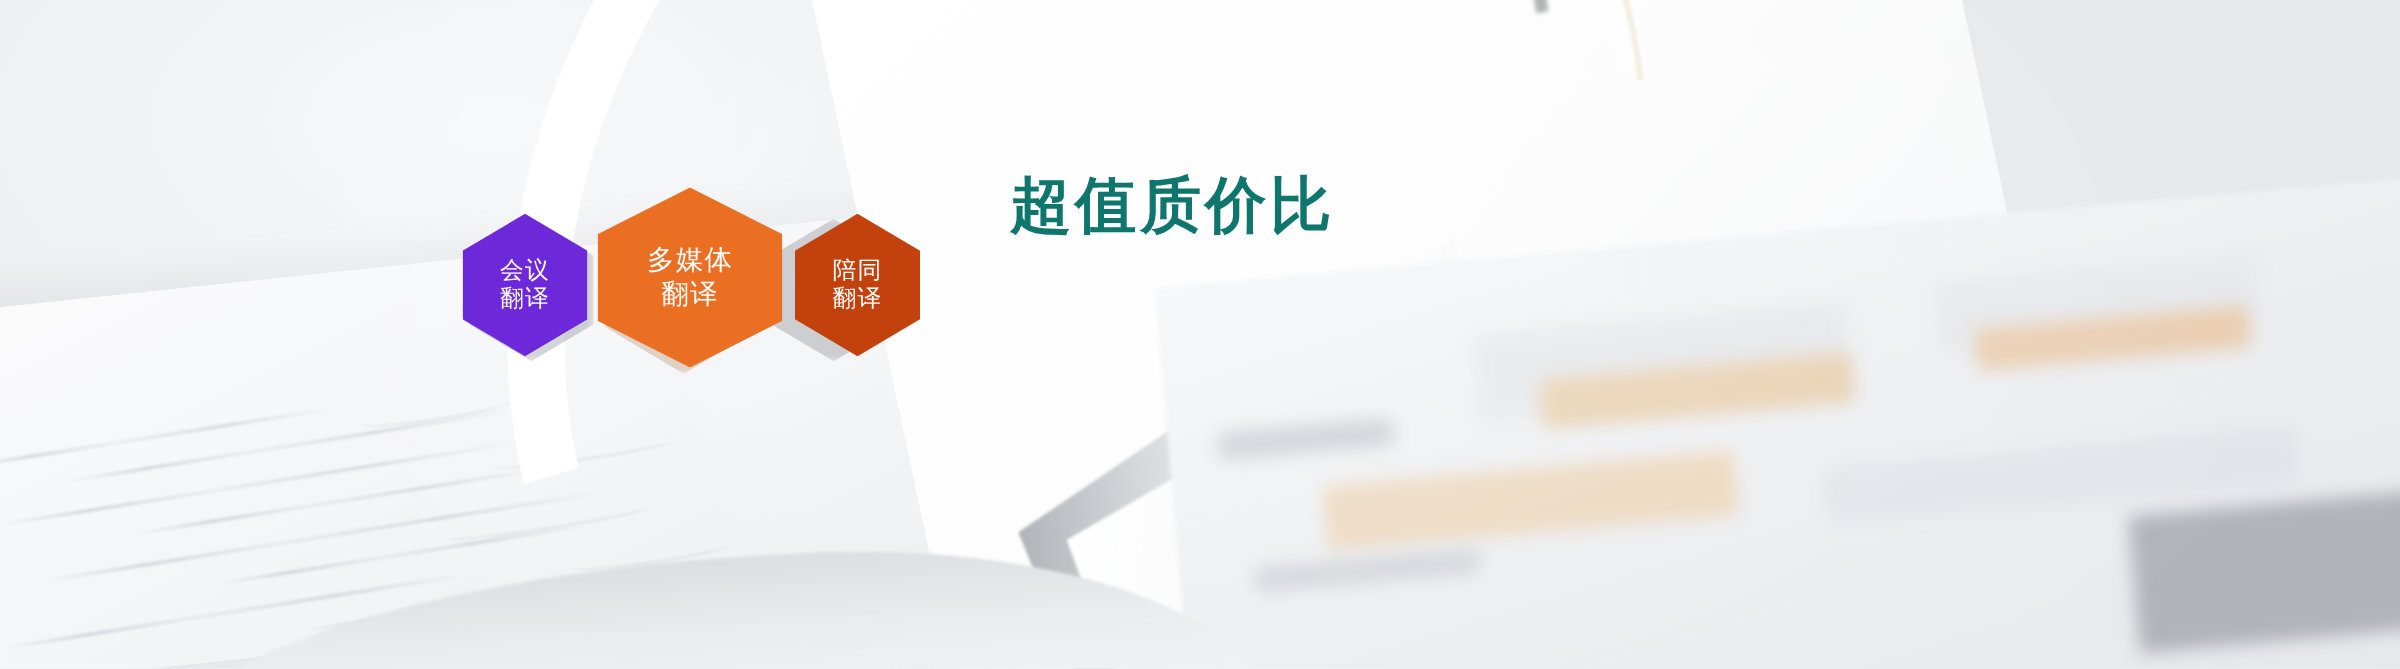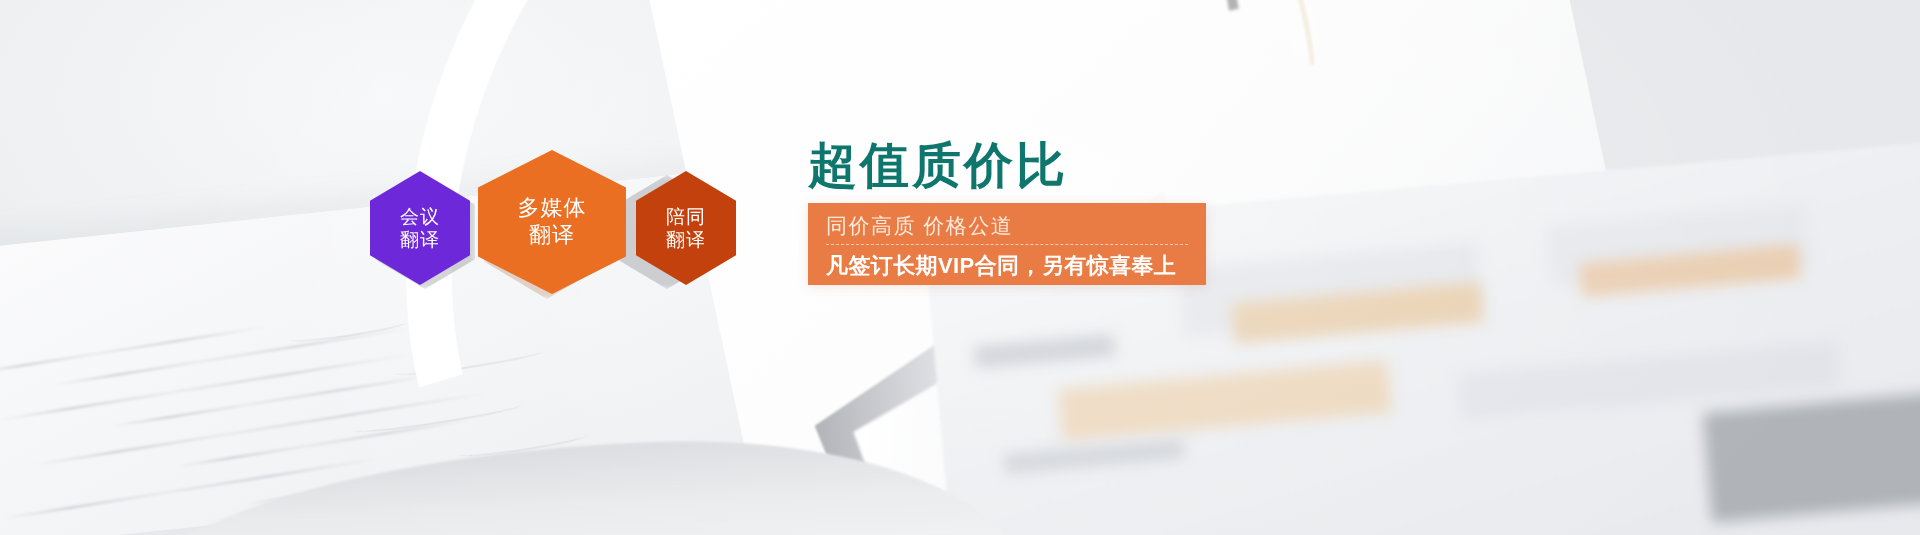--- a/index.html
+++ b/index.html
@@ -377,19 +377,14 @@
     </div>
 
     <div class="hex hex-c">
       <span>陪同</span>
       <span>翻译</span>
     </div>
   </div>
 
   <div class="headline">超值质价比</div>
 
-  <div class="promo-box">
-    <div class="promo-line-1">同价高质  价格公道</div>
-    <div class="promo-divider"></div>
-    <div class="promo-line-2">凡签订长期VIP合同，另有惊喜奉上</div>
-  </div>
 
 </div>
 
 </body></html>

